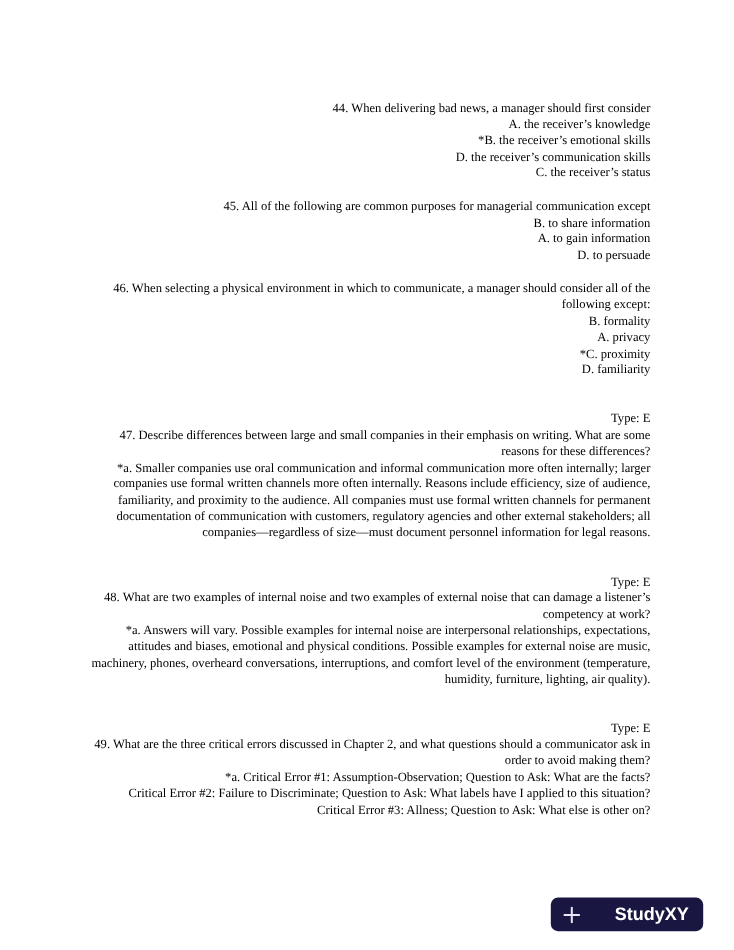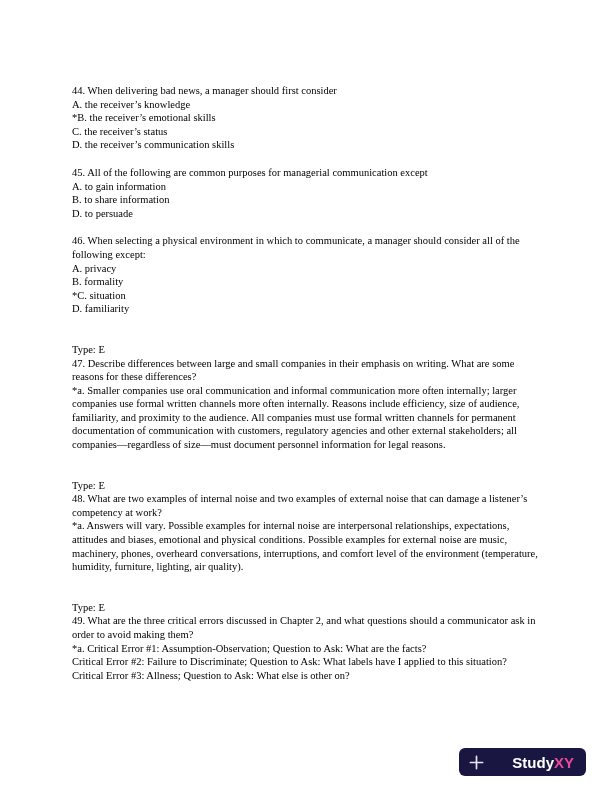--- a/index.html
+++ b/index.html
@@ -23,20 +23,21 @@
       position: absolute;
       left: 72px;
       right: 70px;
       top: 84px;
       color: #000000;
       font-size: 10.5px;
       line-height: 13.6px;
     }
     .block {
       margin: 0 0 14px 0;
+      text-align: right;
     }
     .block.essay {
       margin-top: 27px;
     }
     .line {
       margin: 0;
     }
     
     .badge {
       position: absolute;
@@ -62,51 +63,51 @@
       font-size: 15px;
       line-height: 1;
       white-space: nowrap;
     }
     .brand .study {
       color: #ffffff;
       font-weight: 700;
       margin-left: 21px;
     }
     .brand .xy {
-      color: #ec4899;
+      color: #ffffff;
       font-weight: 700;
     }
   </style>
 </head>
 <body>
 
 <div class="page">
 
   <div class="content">
 
     <div class="block">
       <div class="line">44. When delivering bad news, a manager should first consider</div>
       <div class="line">A. the receiver’s knowledge</div>
       <div class="line">*B. the receiver’s emotional skills</div>
+      <div class="line">D. the receiver’s communication skills</div>
       <div class="line">C. the receiver’s status</div>
-      <div class="line">D. the receiver’s communication skills</div>
     </div>
 
     <div class="block">
       <div class="line">45. All of the following are common purposes for managerial communication except</div>
+      <div class="line">B. to share information</div>
       <div class="line">A. to gain information</div>
-      <div class="line">B. to share information</div>
       <div class="line">D. to persuade</div>
     </div>
 
     <div class="block">
       <div class="line">46. When selecting a physical environment in which to communicate, a manager should consider all of the following except:</div>
+      <div class="line">B. formality</div>
       <div class="line">A. privacy</div>
-      <div class="line">B. formality</div>
-      <div class="line">*C. situation</div>
+      <div class="line">*C. proximity</div>
       <div class="line">D. familiarity</div>
     </div>
 
     <div class="block essay">
       <div class="line">Type: E</div>
       <div class="line">47. Describe differences between large and small companies in their emphasis on writing. What are some reasons for these differences?</div>
       <div class="line">*a. Smaller companies use oral communication and informal communication more often internally; larger companies use formal written channels more often internally. Reasons include efficiency, size of audience, familiarity, and proximity to the audience. All companies must use formal written channels for permanent documentation of communication with customers, regulatory agencies and other external stakeholders; all companies—regardless of size—must document personnel information for legal reasons.</div>
     </div>
 
     <div class="block essay">

